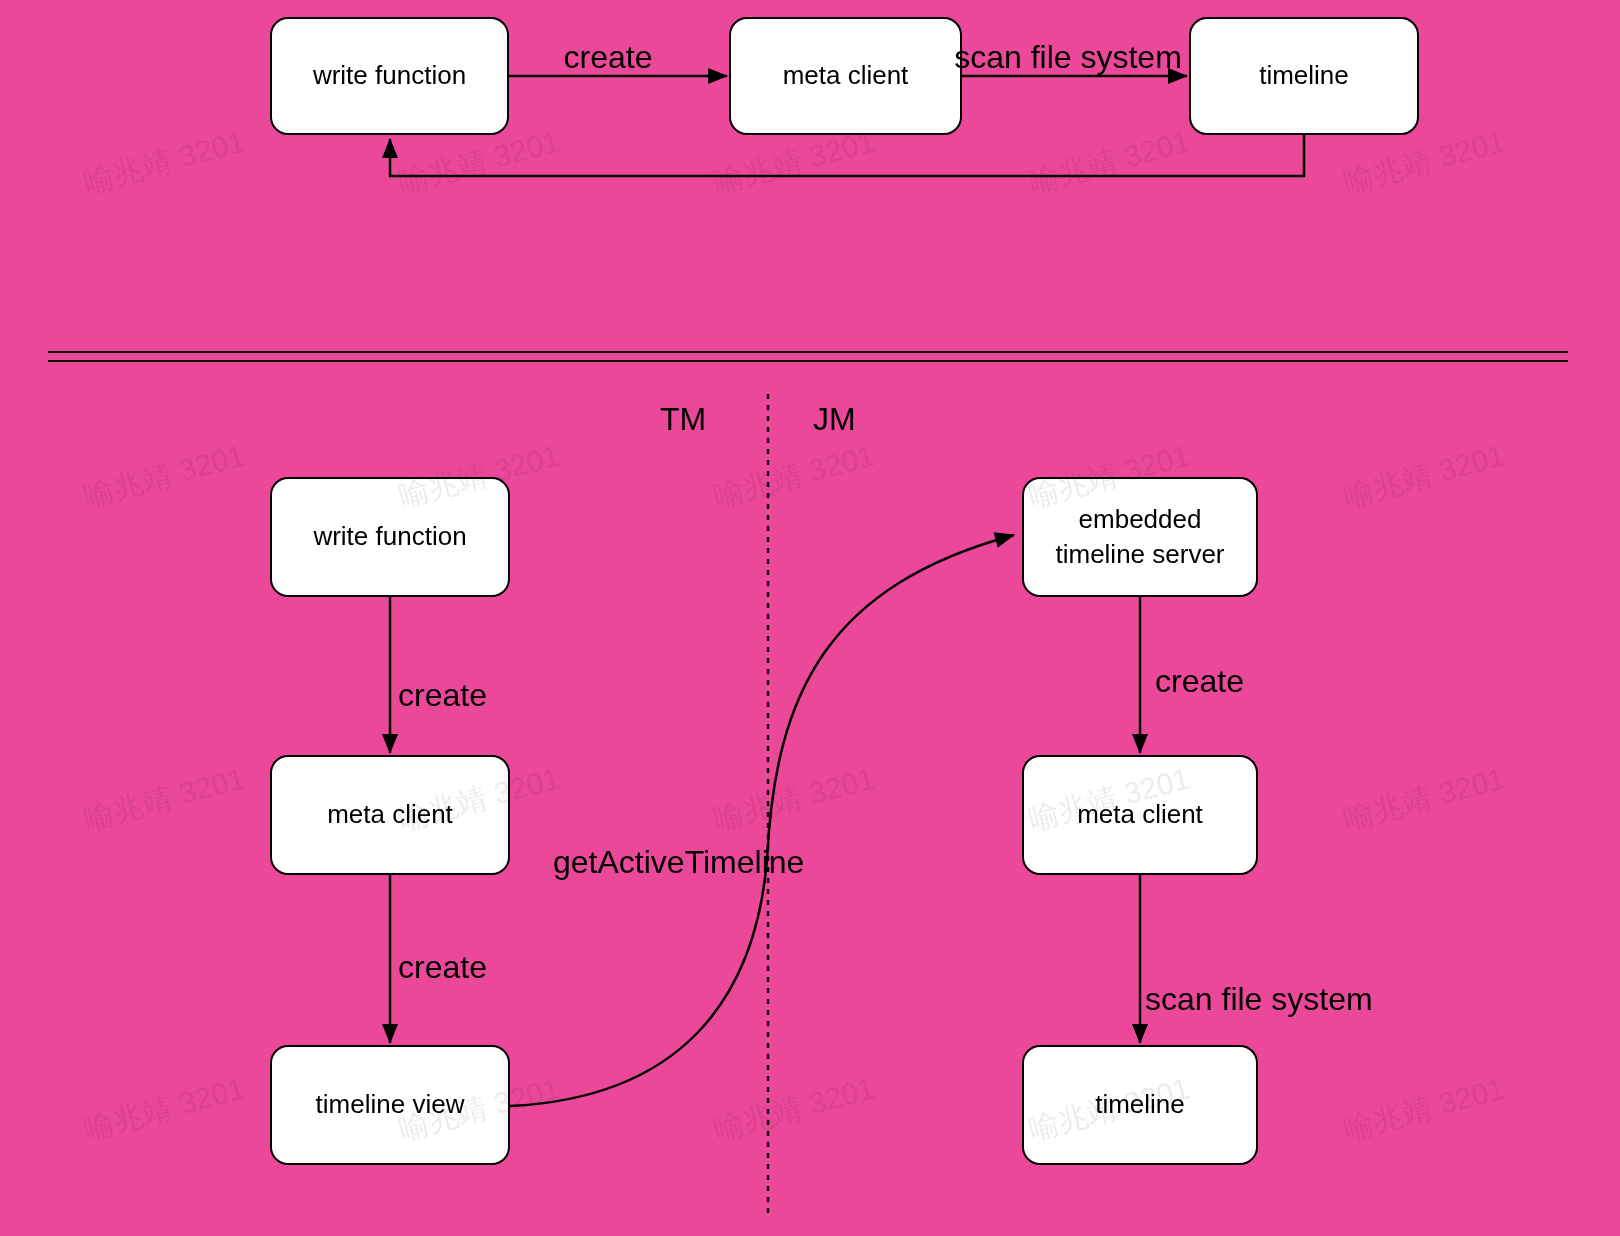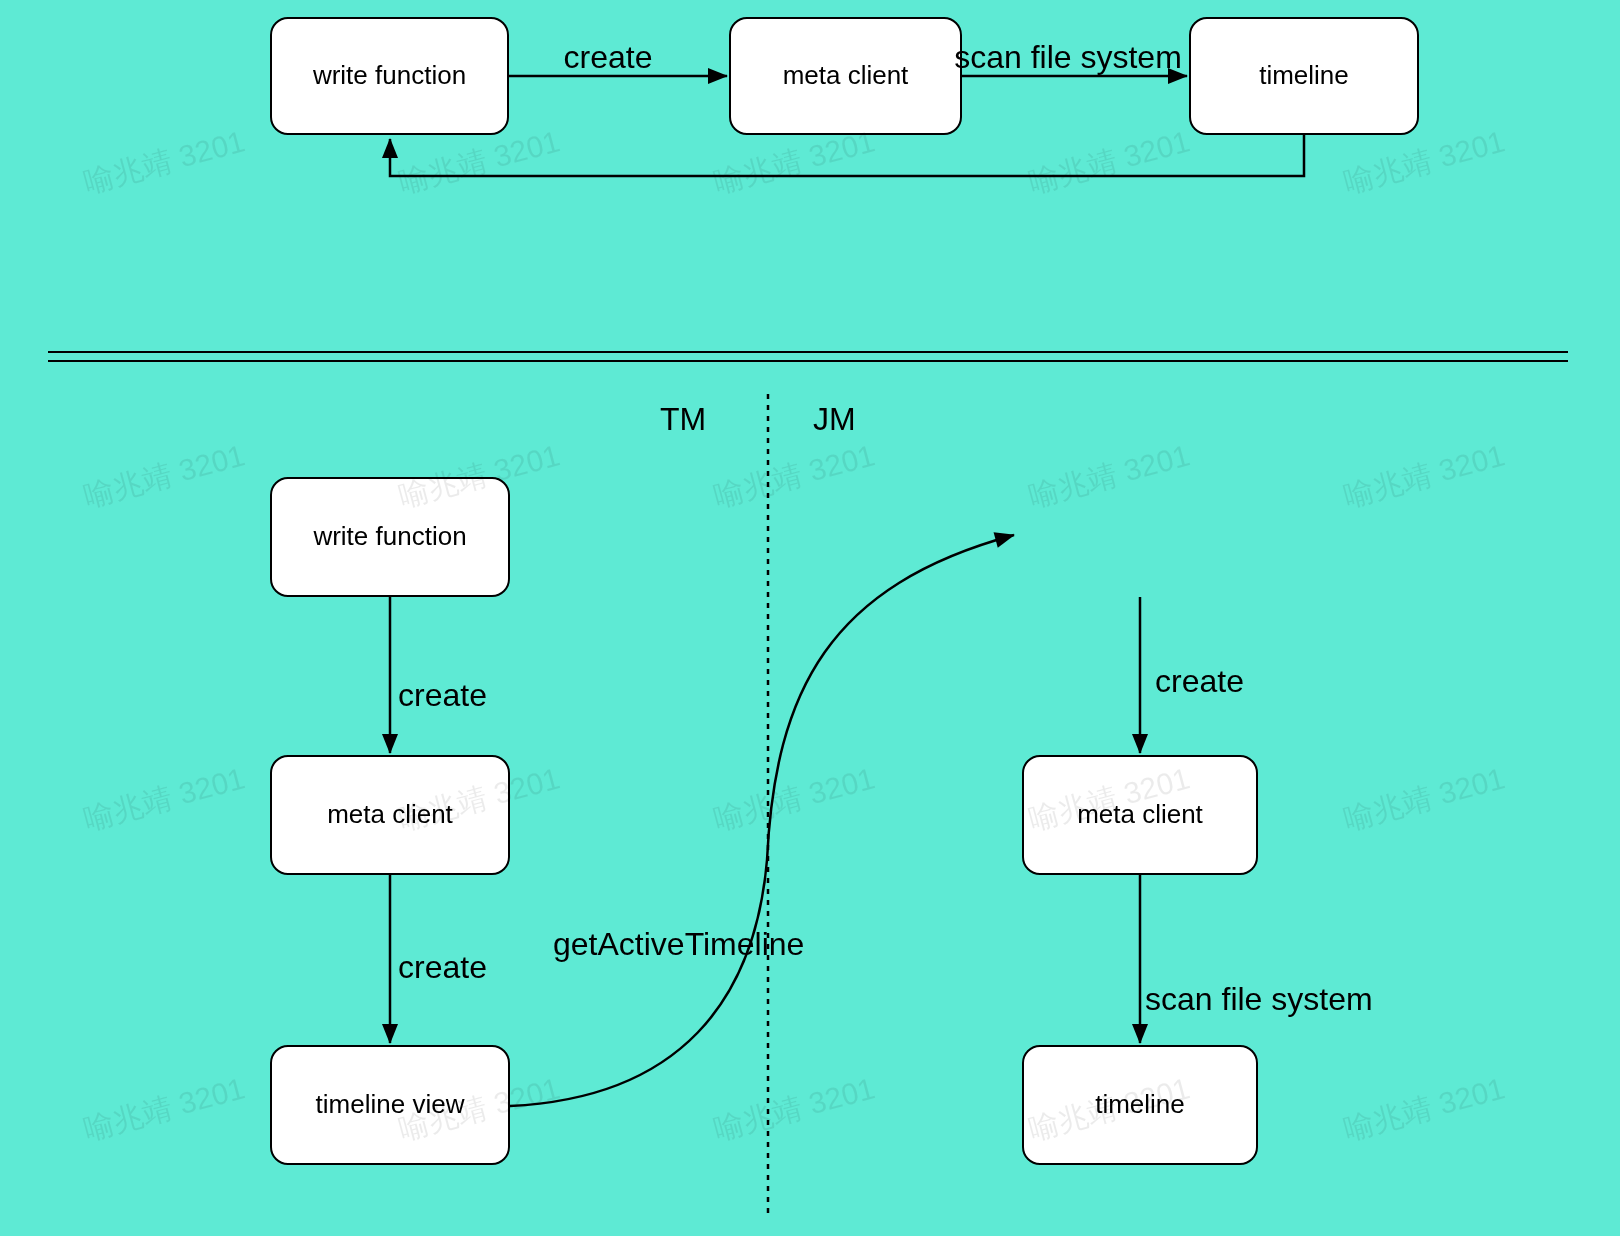--- a/index.html
+++ b/index.html
@@ -4,21 +4,21 @@
 <style>
   html, body {
     margin: 0;
     padding: 0;
     background: #ffffff;
   }
   #canvas {
     position: relative;
     width: 1620px;
     height: 1236px;
-    background: #5eead4;
+    background: #ec4899;
     font-family: "Liberation Sans", "DejaVu Sans", sans-serif;
     color: #000;
     overflow: hidden;
   }
   #wires {
     position: absolute;
     left: 0; top: 0;
     z-index: 1;
   }
   #wires line, #wires path {
@@ -111,32 +111,35 @@
   <div class="node" style="left:270px; top:477px; width:240px; height:120px;">
     <span>write function</span>
   </div>
   <div class="node" style="left:270px; top:755px; width:240px; height:120px;">
     <span>meta client</span>
   </div>
   <div class="node" style="left:270px; top:1045px; width:240px; height:120px;">
     <span>timeline view</span>
   </div>
 
+  <div class="node" style="left:1022px; top:477px; width:236px; height:120px;">
+    <span>embedded timeline server</span>
+  </div>
   <div class="node" style="left:1022px; top:755px; width:236px; height:120px;">
     <span>meta client</span>
   </div>
   <div class="node" style="left:1022px; top:1045px; width:236px; height:120px;">
     <span>timeline</span>
   </div>
 
   <div class="edge-label" style="left:398px; top:678px;">create</div>
   <div class="edge-label" style="left:398px; top:950px;">create</div>
   <div class="edge-label" style="left:1155px; top:664px;">create</div>
   <div class="edge-label" style="left:1145px; top:982px;">scan file system</div>
-  <div class="edge-label" style="left:553px; top:927px;">getActiveTimeline</div>
+  <div class="edge-label" style="left:553px; top:845px;">getActiveTimeline</div>
 
   <div class="wm" style="left:82px;   top:142px;">喻兆靖 3201</div>
   <div class="wm" style="left:397px;  top:142px;">喻兆靖 3201</div>
   <div class="wm" style="left:712px;  top:142px;">喻兆靖 3201</div>
   <div class="wm" style="left:1027px; top:142px;">喻兆靖 3201</div>
   <div class="wm" style="left:1342px; top:142px;">喻兆靖 3201</div>
 
   <div class="wm" style="left:82px;   top:456px;">喻兆靖 3201</div>
   <div class="wm" style="left:397px;  top:456px;">喻兆靖 3201</div>
   <div class="wm" style="left:712px;  top:456px;">喻兆靖 3201</div>

